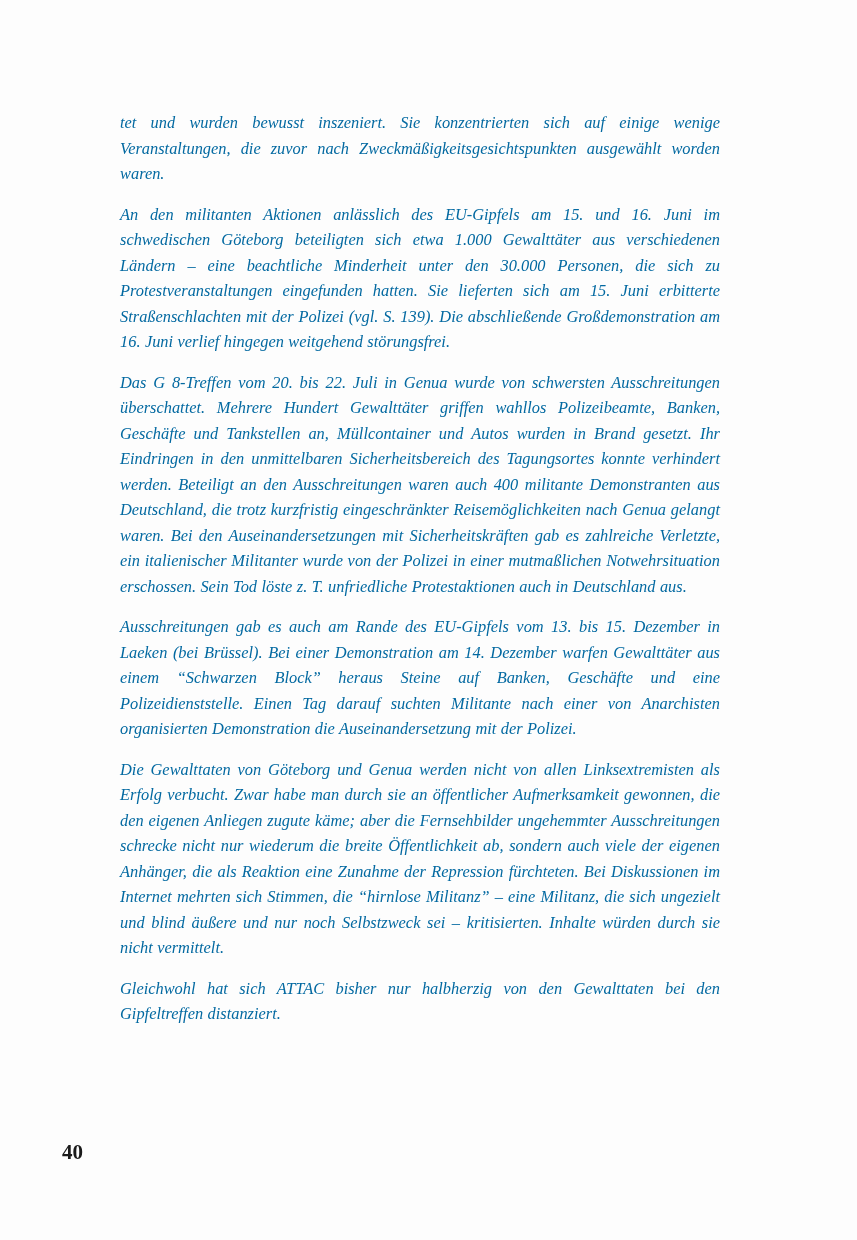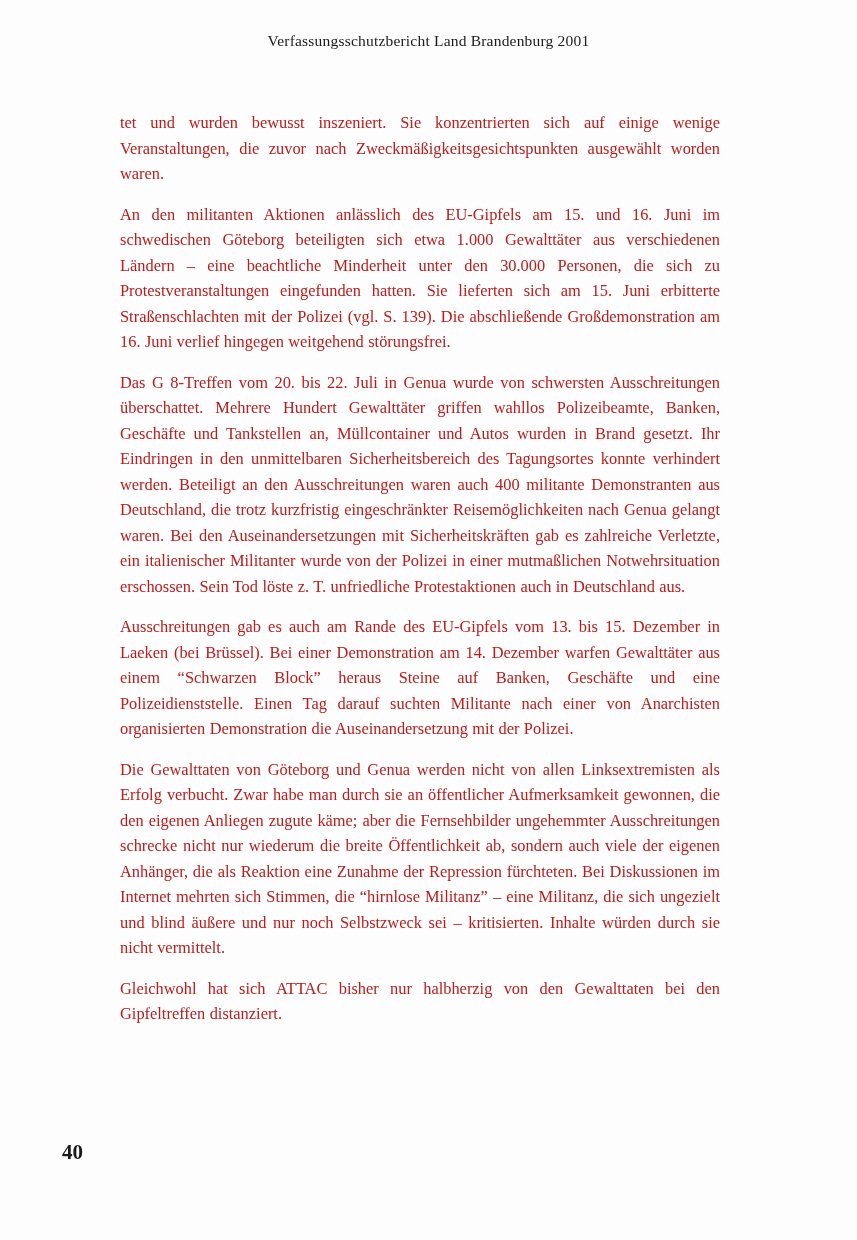--- a/index.html
+++ b/index.html
@@ -38,43 +38,43 @@
     left: 120px;
     top: 110px;
     width: 600px;
   }
   .para {
     font-size: 16.4px;
     line-height: 25.5px;
     text-align: justify;
     text-justify: inter-word;
     margin: 0 0 15px 0;
-    color: #b91c1c;
+    color: #0369a1;
     -webkit-hyphens: none;
     hyphens: none;
     word-spacing: 0.3px;
+    font-style: italic;
   }
   .para:last-child {
     margin-bottom: 4px;
   }
   .page-number {
     position: absolute;
     left: 62px;
     top: 1140px;
     font-size: 21px;
     color: #1a1a1a;
     font-weight: bold;
   }
 </style>
 </head>
 <body>
 
 <div class="page">
 
-  <div class="running-head">Verfassungsschutzbericht Land Brandenburg 2001</div>
 
   <div class="body-block">
     <p class="para">tet und wurden bewusst inszeniert. Sie konzentrierten sich auf einige wenige Veranstaltungen, die zuvor nach Zweckmäßigkeitsgesichtspunkten ausgewählt worden waren.</p>
     <p class="para">An den militanten Aktionen anlässlich des EU-Gipfels am 15. und 16. Juni im schwedischen Göteborg beteiligten sich etwa 1.000 Gewalttäter aus verschiedenen Ländern – eine beachtliche Minderheit unter den 30.000 Personen, die sich zu Protestveranstaltungen eingefunden hatten. Sie lieferten sich am 15. Juni erbitterte Straßenschlachten mit der Polizei (vgl. S. 139). Die abschließende Großdemonstration am 16. Juni verlief hingegen weitgehend störungsfrei.</p>
     <p class="para">Das G 8-Treffen vom 20. bis 22. Juli in Genua wurde von schwersten Ausschreitungen überschattet. Mehrere Hundert Gewalttäter griffen wahllos Polizeibeamte, Banken, Geschäfte und Tankstellen an, Müllcontainer und Autos wurden in Brand gesetzt. Ihr Eindringen in den unmittelbaren Sicherheitsbereich des Tagungsortes konnte verhindert werden. Beteiligt an den Ausschreitungen waren auch 400 militante Demonstranten aus Deutschland, die trotz kurzfristig eingeschränkter Reisemöglichkeiten nach Genua gelangt waren. Bei den Auseinandersetzungen mit Sicherheitskräften gab es zahlreiche Verletzte, ein italienischer Militanter wurde von der Polizei in einer mutmaßlichen Notwehrsituation erschossen. Sein Tod löste z. T. unfriedliche Protestaktionen auch in Deutschland aus.</p>
     <p class="para">Ausschreitungen gab es auch am Rande des EU-Gipfels vom 13. bis 15. Dezember in Laeken (bei Brüssel). Bei einer Demonstration am 14. Dezember warfen Gewalttäter aus einem “Schwarzen Block” heraus Steine auf Banken, Geschäfte und eine Polizeidienststelle. Einen Tag darauf suchten Militante nach einer von Anarchisten organisierten Demonstration die Auseinandersetzung mit der Polizei.</p>
     <p class="para">Die Gewalttaten von Göteborg und Genua werden nicht von allen Linksextremisten als Erfolg verbucht. Zwar habe man durch sie an öffentlicher Aufmerksamkeit gewonnen, die den eigenen Anliegen zugute käme; aber die Fernsehbilder ungehemmter Ausschreitungen schrecke nicht nur wiederum die breite Öffentlichkeit ab, sondern auch viele der eigenen Anhänger, die als Reaktion eine Zunahme der Repression fürchteten. Bei Diskussionen im Internet mehrten sich Stimmen, die “hirnlose Militanz” – eine Militanz, die sich ungezielt und blind äußere und nur noch Selbstzweck sei – kritisierten. Inhalte würden durch sie nicht vermittelt.</p>
     <p class="para">Gleichwohl hat sich ATTAC bisher nur halbherzig von den Gewalttaten bei den Gipfeltreffen distanziert.</p>
   </div>
 

